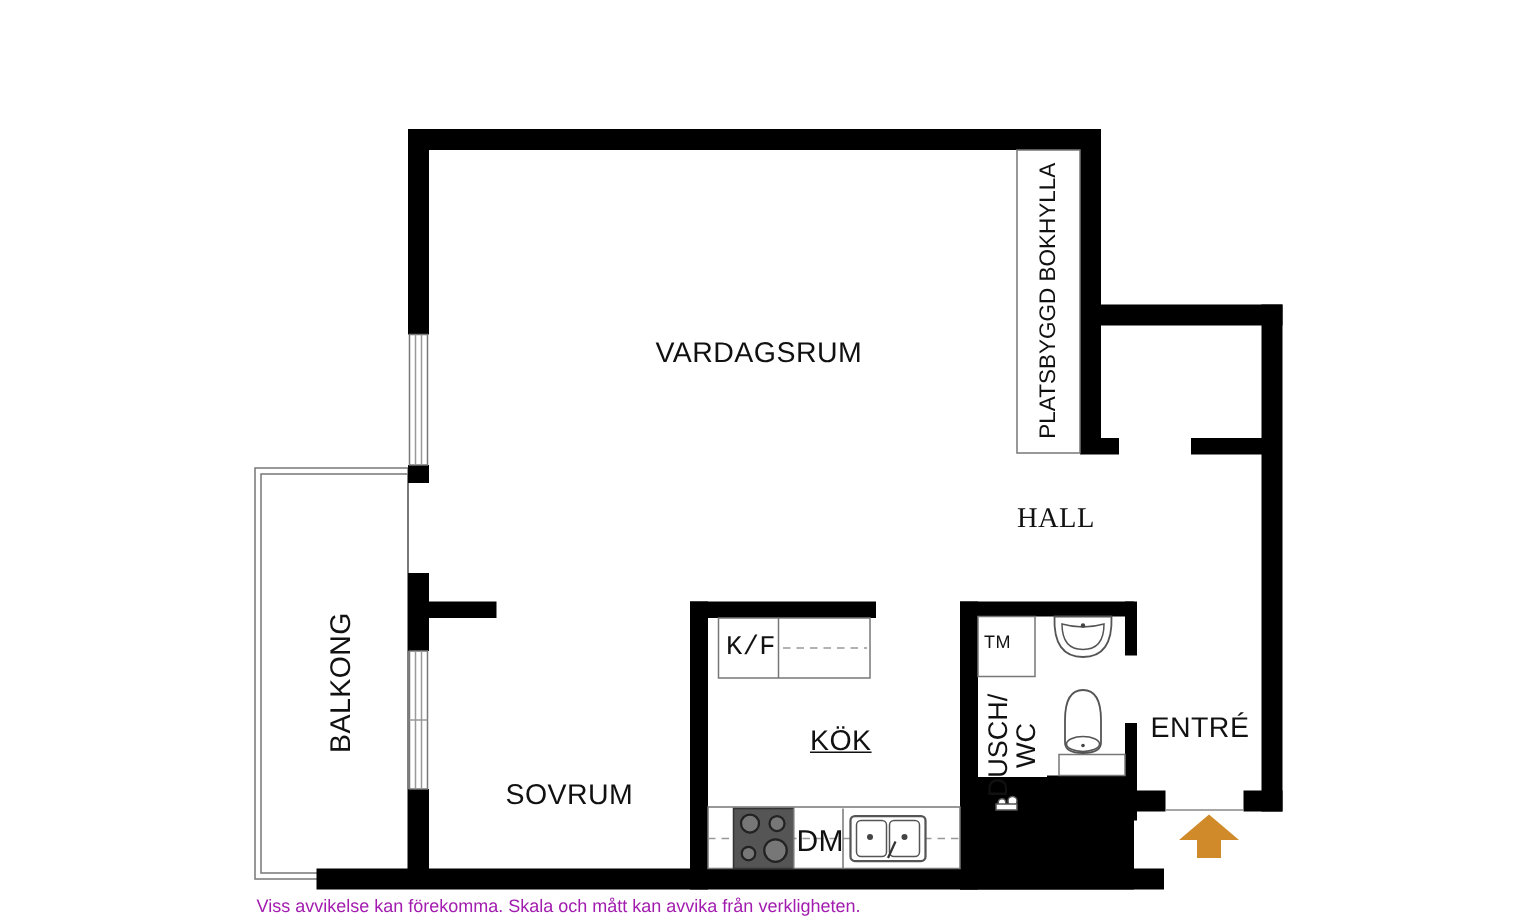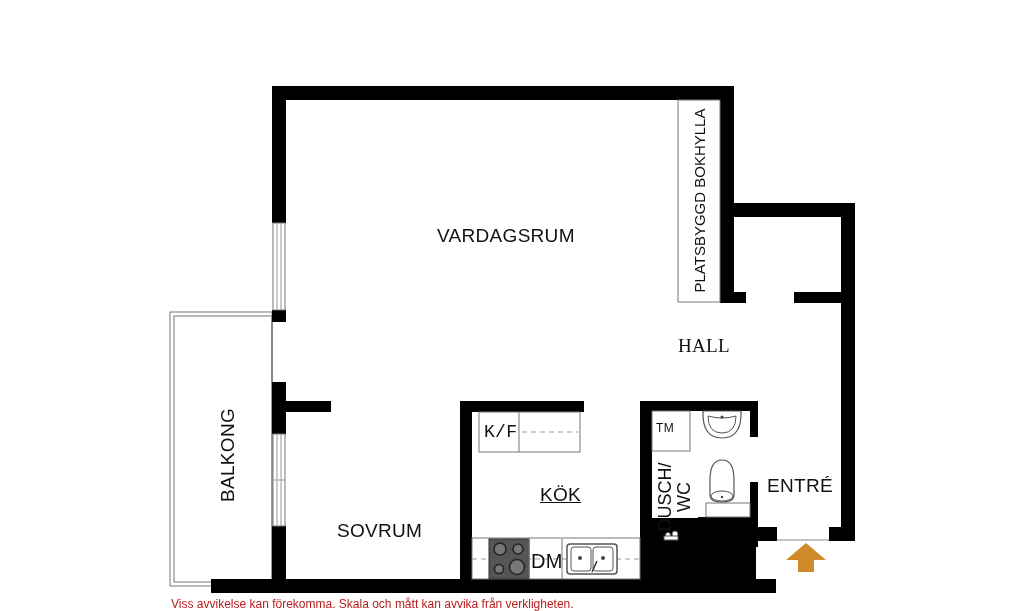--- a/index.html
+++ b/index.html
@@ -2,21 +2,21 @@
 <html><head>
 <meta charset="utf-8">
 <style>
   html, body { margin: 0; padding: 0; background: #ffffff; }
   body { width: 1024px; height: 611px; overflow: hidden; position: relative; font-family: "Liberation Sans", sans-serif; }
   svg { position: absolute; left: 0; top: 0; }
   .lbl { position: absolute; color: #111; font-family: "Liberation Sans", sans-serif; white-space: nowrap; }
   .room { font-size: 19px; letter-spacing: 0.3px; }
   .small { font-size: 17px; }
   .vert { transform-origin: center center; transform: rotate(-90deg); }
-  .disclaimer { position: absolute; left: 171px; top: 597px; font-size: 12px; color: #b91c1c; font-family: "Liberation Sans", sans-serif; white-space: nowrap; }
+  .disclaimer { position: absolute; left: 171px; top: 597px; font-size: 12px; color: #a21caf; font-family: "Liberation Sans", sans-serif; white-space: nowrap; }
 </style>
 </head>
 <body>
 
 <svg width="1024" height="611" viewBox="0 0 1024 611">
 
   <g>
     <rect x="170" y="312" width="102" height="274" fill="none" stroke="#777" stroke-width="1"></rect>
     <rect x="174" y="316" width="98" height="266" fill="none" stroke="#777" stroke-width="1"></rect>
   </g>

